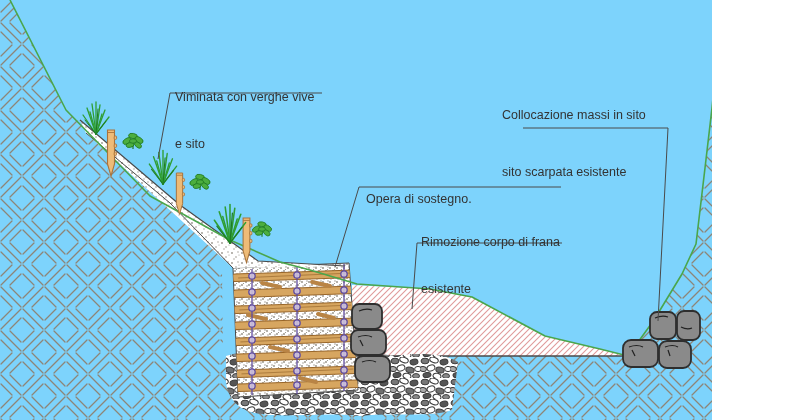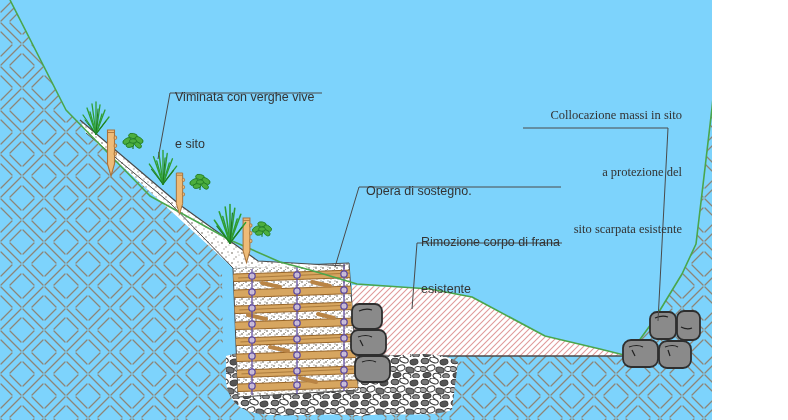--- a/index.html
+++ b/index.html
@@ -13,23 +13,23 @@
   svg{position:absolute;left:0;top:0;}
   .lbl{
     position:absolute;
     font-size:12.5px;
     line-height:15.5px;
     color:#333333;
     white-space:pre;
   }
   .lbl .ln{display:block;}
   .lbl-viminata{left:175px;top:59px;}
-  .lbl-opera{left:366px;top:153px;text-align:right;}
+  .lbl-opera{left:366px;top:161px;text-align:right;}
   .lbl-rimozione{left:421px;top:204px;}
-  .lbl-collocazione{left:502px;top:68px;width:180px;text-align:right;line-height:19px;font-family:Liberation Serif, serif;}
+  .lbl-collocazione{left:502px;top:68px;width:180px;text-align:left;line-height:19px;}
 </style>
 </head>
 <body>
 
 <div class="canvas">
 
   <svg width="788" height="420" viewBox="0 0 788 420">
     <defs>
 
       <pattern id="pWeave" width="44" height="44" patternUnits="userSpaceOnUse">
@@ -267,17 +267,16 @@
     <span class="ln">Opera di sostegno.</span>
   </div>
 
   <div class="lbl lbl-rimozione">
     <span class="ln">Rimozione corpo di frana</span>
     <span class="ln">esistente</span>
   </div>
 
   <div class="lbl lbl-collocazione">
     <span class="ln">Collocazione massi in sito</span>
-    <span class="ln">a protezione del</span>
     <span class="ln">sito scarpata esistente</span>
   </div>
 
 </div>
 
 </body></html>

